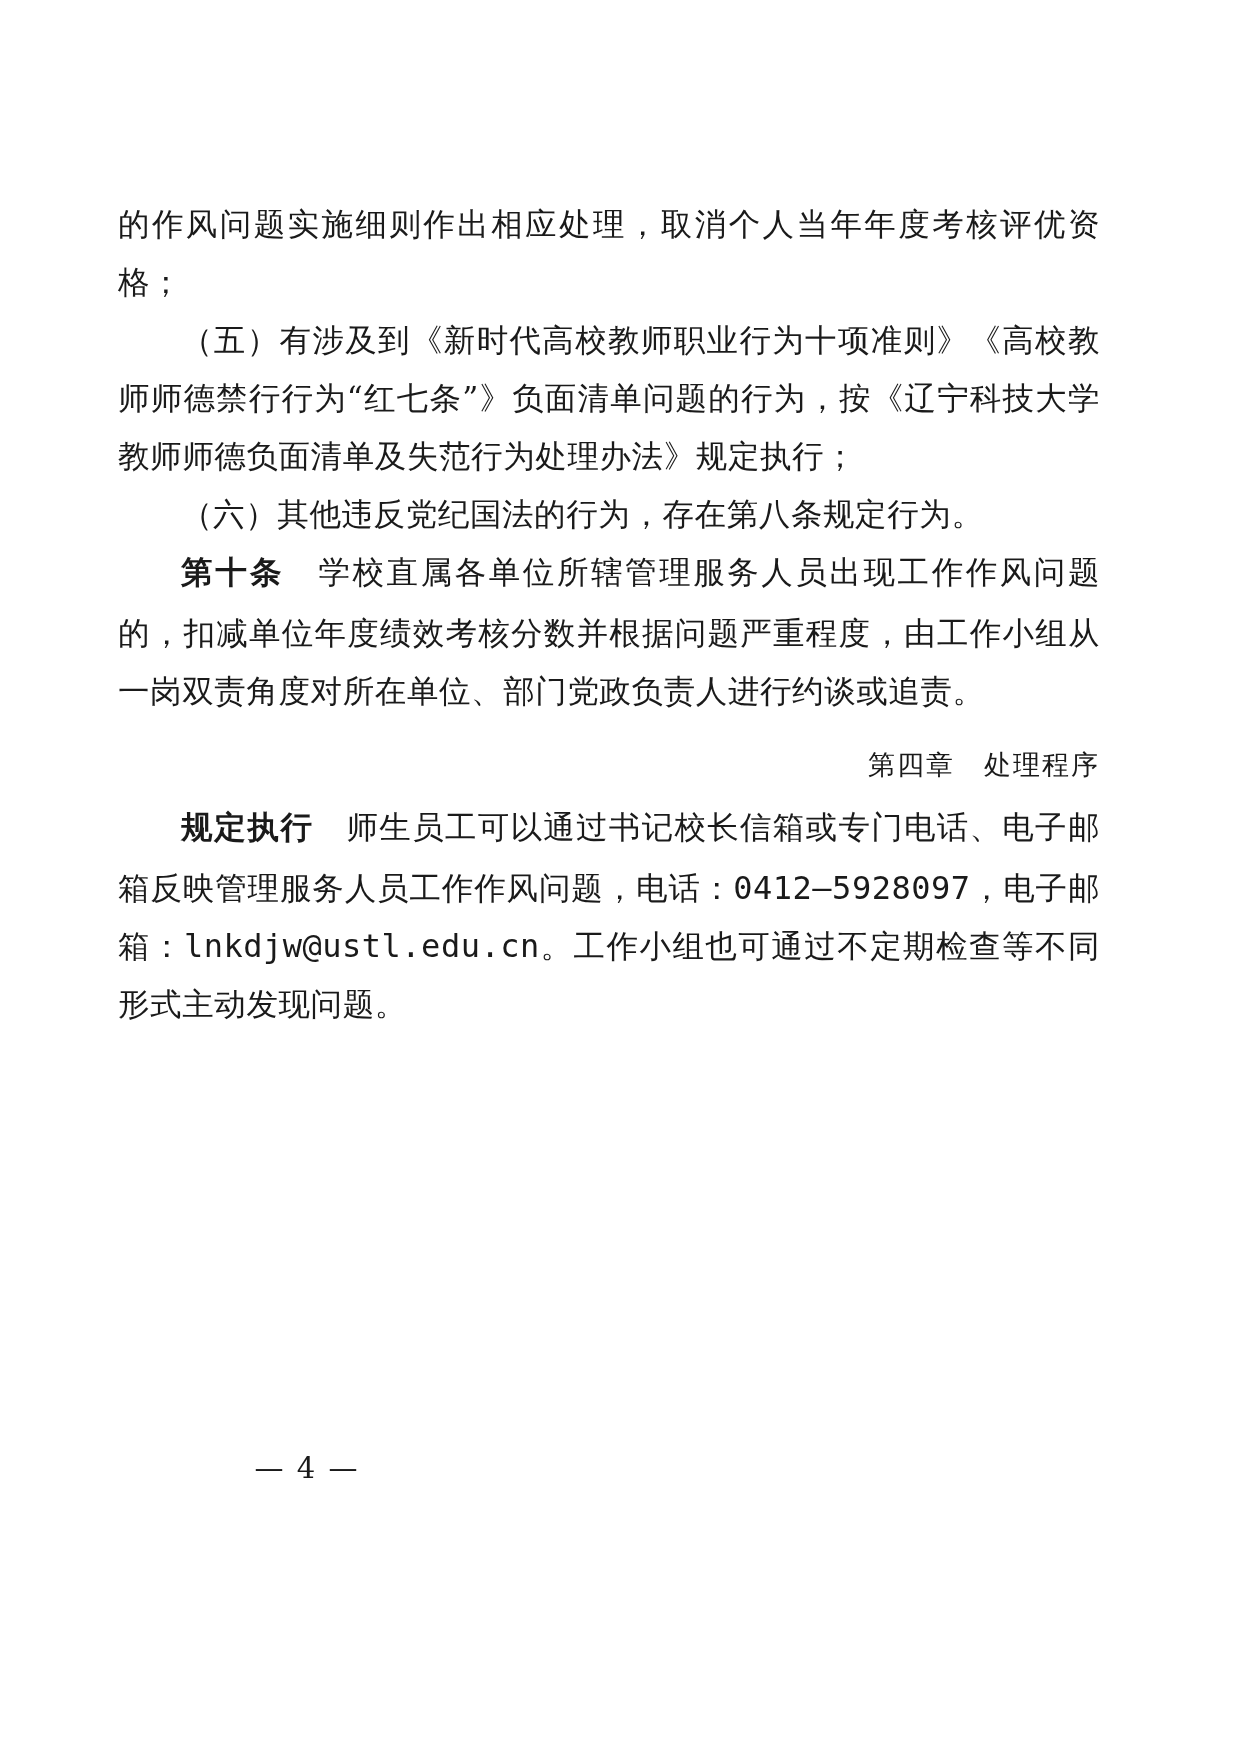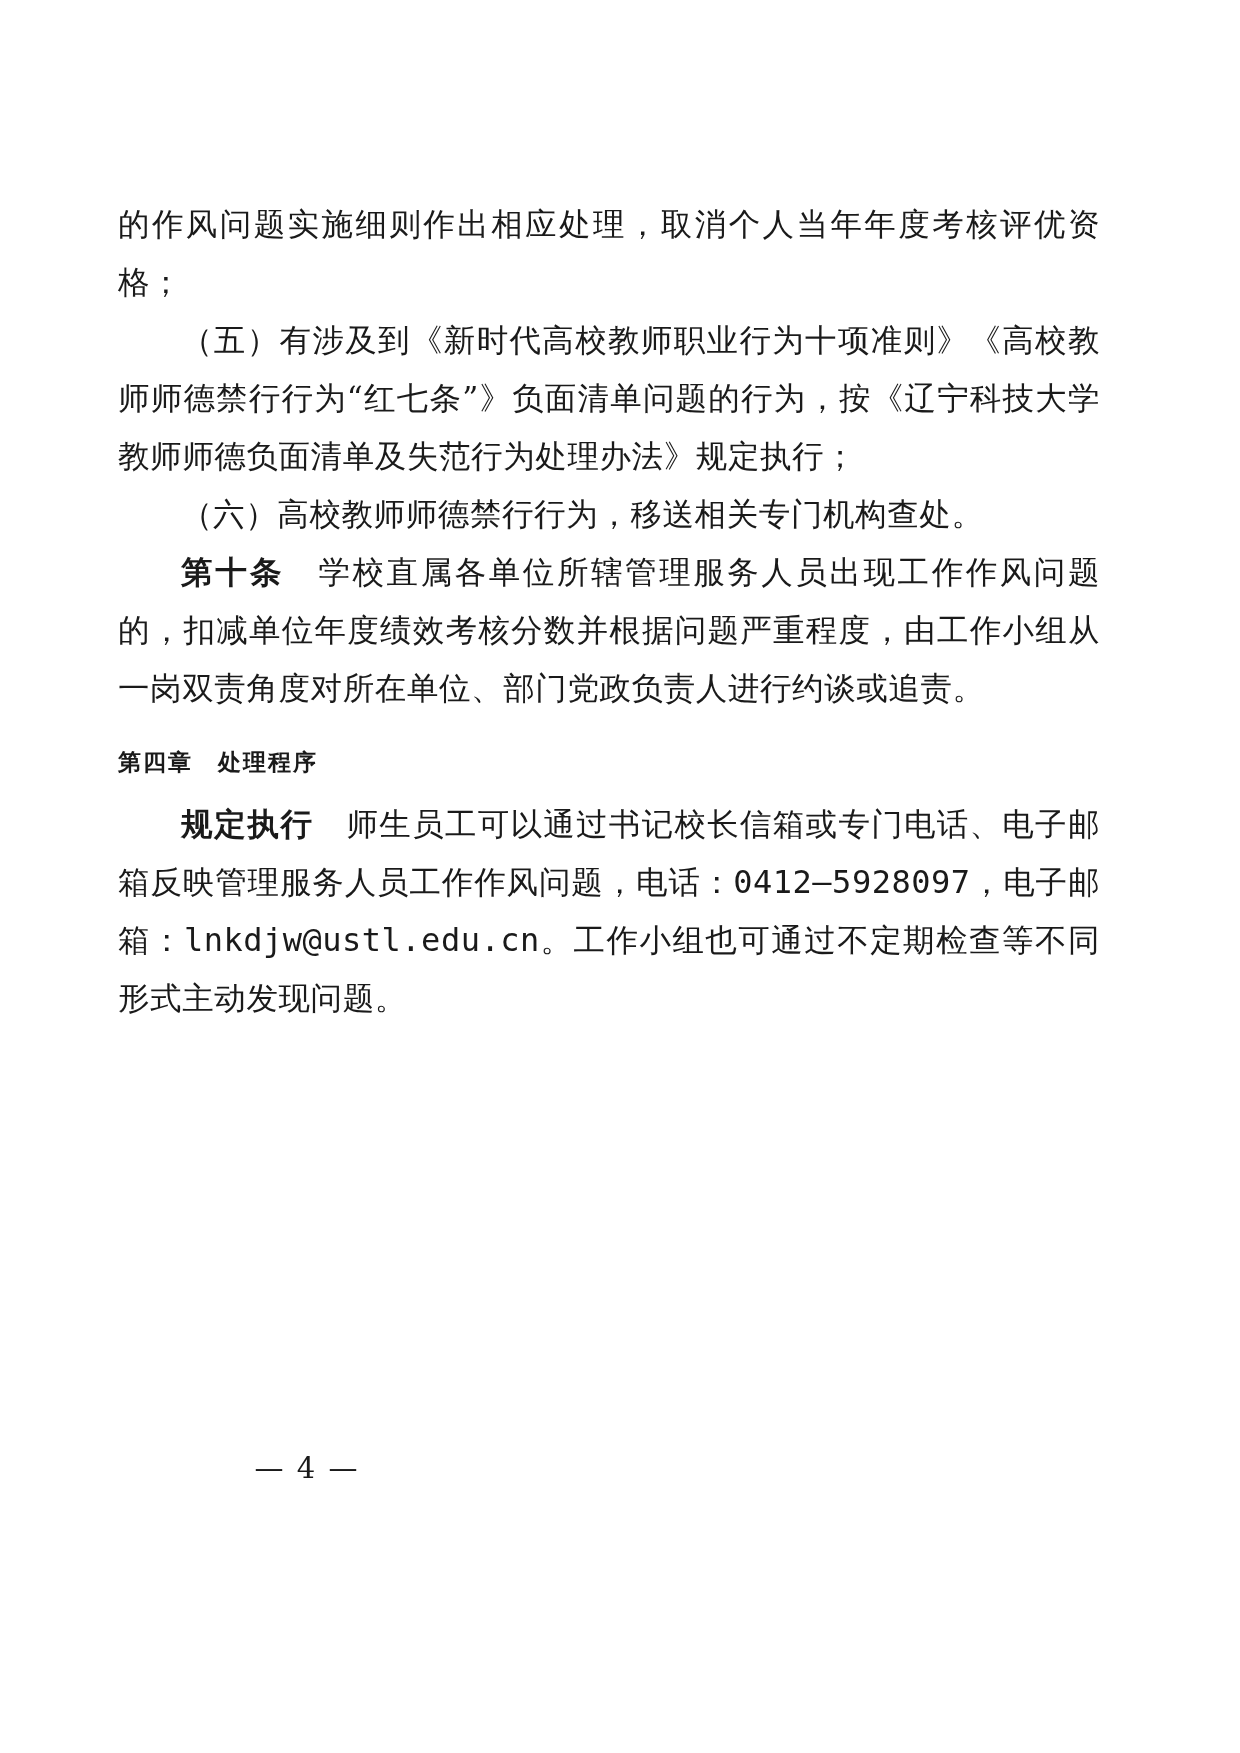--- a/index.html
+++ b/index.html
@@ -35,25 +35,26 @@
   }
   .indent {
     text-indent: 63px;
   }
   .noindent {
     text-indent: 0;
   }
   .article-label {
     font-weight: bold;
     letter-spacing: 1px;
+    font-family: Liberation Mono, monospace;
   }
   .chapter-title {
-    text-align: left;
-    font-weight: bold;
-    font-size: 23px;
+    text-align: right;
+    font-weight: normal;
+    font-size: 27px;
     line-height: 58px;
     letter-spacing: 2px;
     margin-top: 16px;
     margin-bottom: 4px;
   }
   .mono {
     font-family: "DejaVu Sans Mono", "Liberation Mono", monospace;
     font-size: 32px;
     letter-spacing: 0.5px;
   }
@@ -78,21 +79,21 @@
 
 <div class="page">
   <div class="doc-body">
 
     <p class="noindent">的作风问题实施细则作出相应处理，取消个人当年年度考核评优资格；</p>
 
 
 
     <p class="indent">（五）有涉及到《新时代高校教师职业行为十项准则》《高校教师师德禁行行为“红七条”》负面清单问题的行为，按《辽宁科技大学教师师德负面清单及失范行为处理办法》规定执行；</p>
 
-    <p class="indent">（六）高校教师师德禁行行为，移送相关专门机构查处。</p>
+    <p class="indent">（六）其他违反党纪国法的行为，存在第八条规定行为。</p>
 
     <p class="indent"><span class="article-label">第十条</span><span>　</span><span>学校直属各单位所辖管理服务人员出现工作作风问题的，扣减单位年度绩效考核分数并根据问题严重程度，由工作小组从一岗双责角度对所在单位、部门党政负责人进行约谈或追责。</span></p>
 
     <p class="chapter-title">第四章　处理程序</p>
 
     <p class="indent"><span class="article-label">规定执行</span><span>　</span><span>师生员工可以通过书记校长信箱或专门电话、电子邮箱反映管理服务人员工作作风问题，电话：</span><span class="mono">0412—5928097</span><span>，电子邮箱：</span><span class="mono">lnkdjw@ustl.edu.cn</span><span>。工作小组也可通过不定期检查等不同形式主动发现问题。</span></p>
 
   </div>
 
   <div class="page-number"><span class="pn-inner">— 4 —</span></div>

